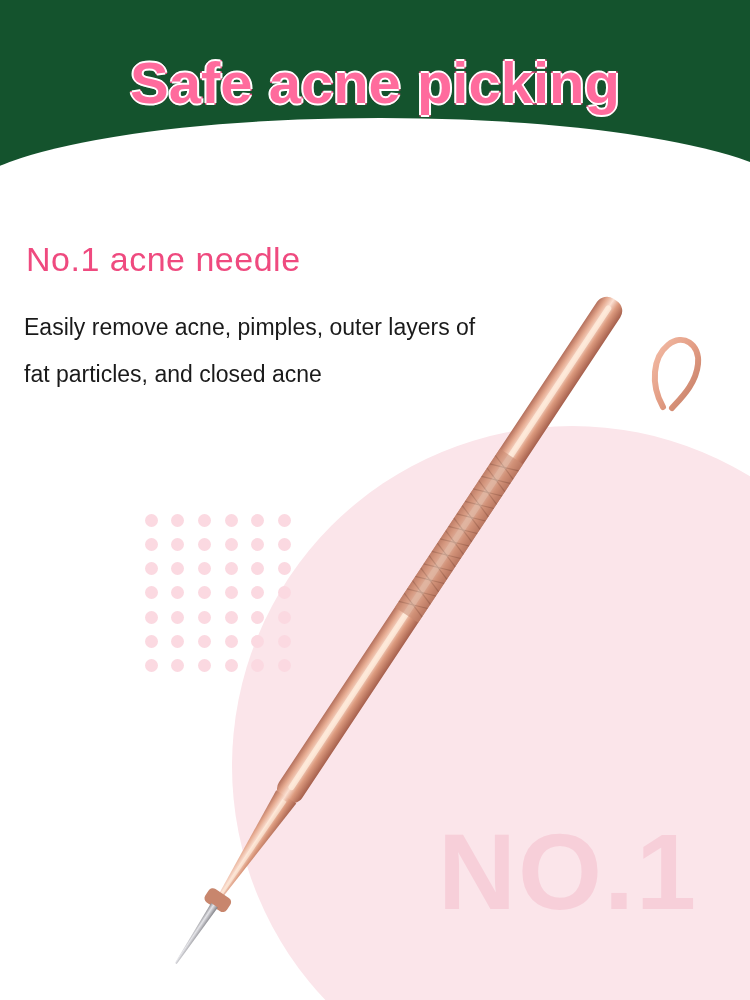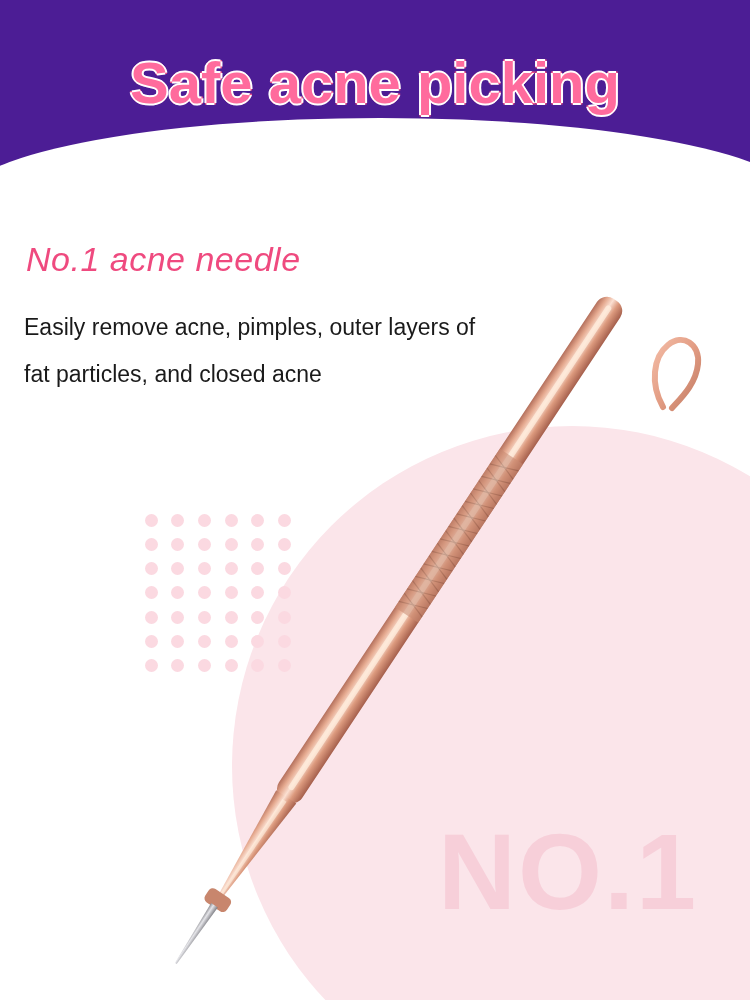--- a/index.html
+++ b/index.html
@@ -23,21 +23,21 @@
     background: #ffffff;
   }
 
   
   .banner {
     position: absolute;
     left: 0;
     top: 0;
     width: 750px;
     height: 186px;
-    background: #4c1d95;
+    background: #14532d;
     border-bottom-left-radius: 0;
     overflow: hidden;
   }
   .banner-curve {
     position: absolute;
     left: -40px;
     top: 118px;
     width: 840px;
     height: 220px;
     background: #ffffff;
@@ -68,21 +68,20 @@
   
   .headline {
     position: absolute;
     left: 26px;
     top: 238px;
     font-size: 34px;
     line-height: 42px;
     color: #ef4a7f;
     font-weight: normal;
     letter-spacing: 0.5px;
-    font-style: italic;
   }
   .desc {
     position: absolute;
     left: 24px;
     top: 304px;
     width: 470px;
     font-size: 23px;
     line-height: 47px;
     color: #1a1a1a;
   }

